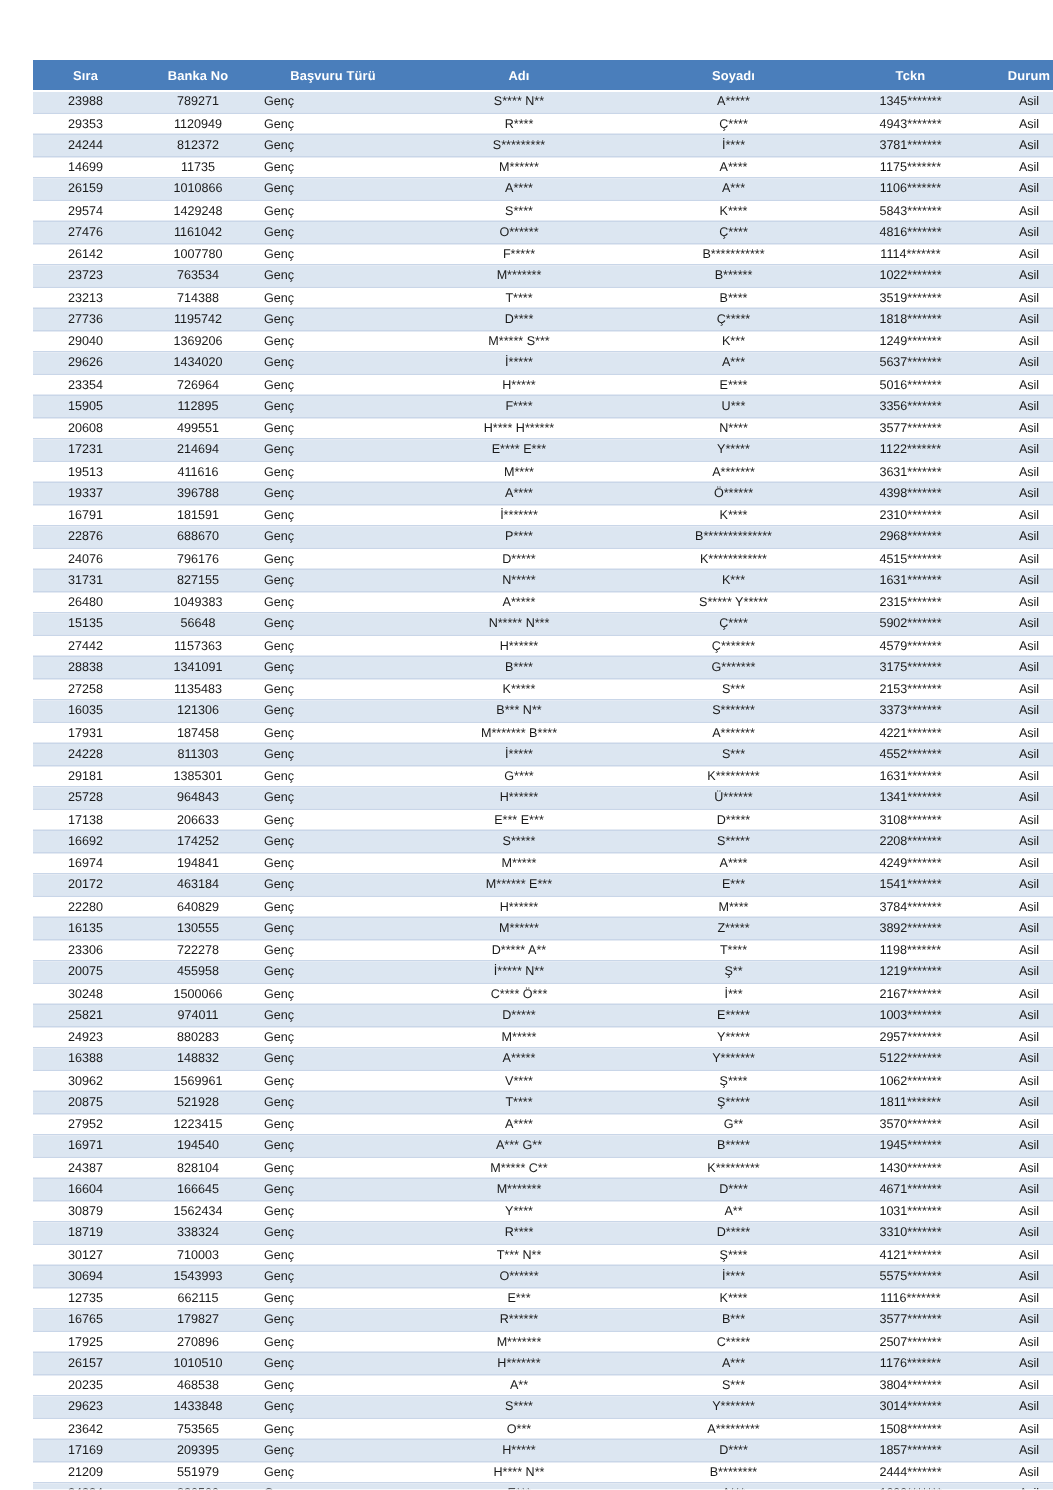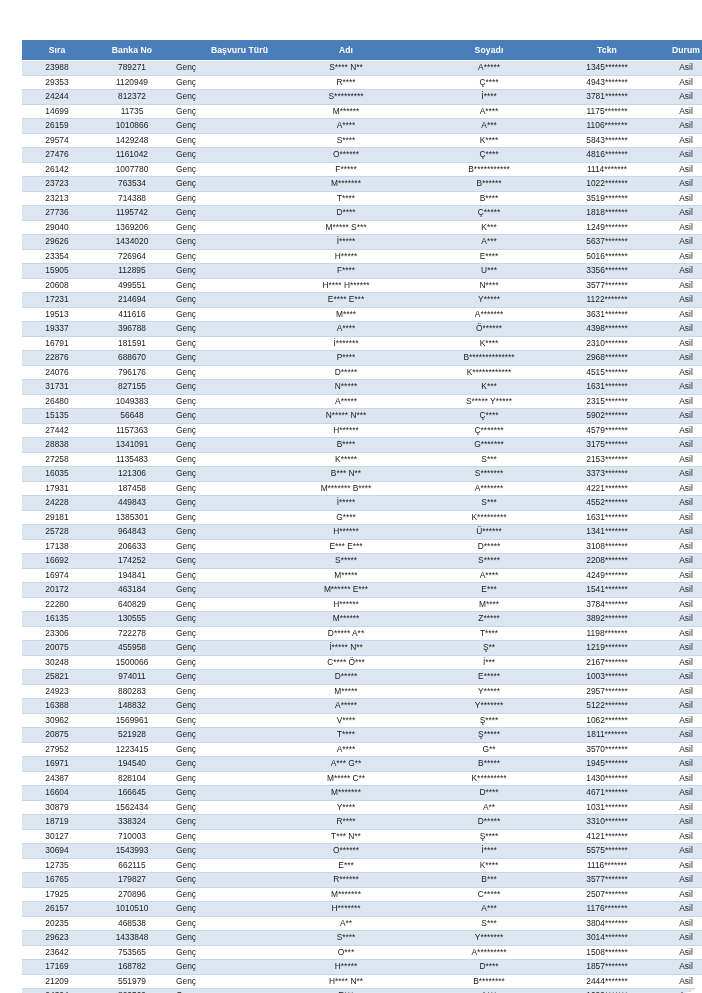--- a/index.html
+++ b/index.html
@@ -12,21 +12,20 @@
     height: 993px;
     font-family: "Liberation Sans", sans-serif;
     -webkit-font-smoothing: antialiased;
   }
   .page {
     position: relative;
     width: 702px;
     height: 993px;
     background: #ffffff;
     overflow: hidden;
-    border-radius: 19px;
   }
   .table-wrap {
     position: absolute;
     left: 22px;
     top: 40px;
     width: 658px;
   }
   table.data-table {
     border-collapse: collapse;
     width: 658px;
@@ -62,21 +61,21 @@
     background: #ffffff;
   }
   .c-sira       { width: 62px;  text-align: center; }
   .c-banka      { width: 72px;  text-align: center; }
   .c-basvuru    { width: 92px;  text-align: left; padding-left: 10px; }
   .c-adi        { width: 140px; text-align: center; }
   .c-soyadi     { width: 130px; text-align: center; }
   .c-tckn       { width: 90px;  text-align: center; }
   .c-durum      { width: 52px;  text-align: center; }
 
-  thead th.c-basvuru { text-align: right; padding-left: 10px; margin-left: 10px; }
+  thead th.c-basvuru { text-align: center; padding-left: 10px; margin-left: 10px; }
   thead th.c-sira,
   thead th.c-banka,
   thead th.c-adi,
   thead th.c-soyadi,
   thead th.c-tckn,
   thead th.c-durum,
   thead th.c-cekilis { text-align: center; }
 </style>
 </head>
 <body>
@@ -361,21 +360,21 @@
             <td class="c-sira">17931</td>
             <td class="c-banka">187458</td>
             <td class="c-basvuru">Genç</td>
             <td class="c-adi">M******* B****</td>
             <td class="c-soyadi">A*******</td>
             <td class="c-tckn">4221*******</td>
             <td class="c-durum">Asil</td>
           </tr>
           <tr class="odd">
             <td class="c-sira">24228</td>
-            <td class="c-banka">449843</td>
+            <td class="c-banka">811303</td>
             <td class="c-basvuru">Genç</td>
             <td class="c-adi">İ*****</td>
             <td class="c-soyadi">S***</td>
             <td class="c-tckn">4552*******</td>
             <td class="c-durum">Asil</td>
           </tr>
           <tr class="even">
             <td class="c-sira">29181</td>
             <td class="c-banka">1385301</td>
             <td class="c-basvuru">Genç</td>
@@ -649,21 +648,21 @@
             <td class="c-sira">23642</td>
             <td class="c-banka">753565</td>
             <td class="c-basvuru">Genç</td>
             <td class="c-adi">O***</td>
             <td class="c-soyadi">A*********</td>
             <td class="c-tckn">1508*******</td>
             <td class="c-durum">Asil</td>
           </tr>
           <tr class="odd">
             <td class="c-sira">17169</td>
-            <td class="c-banka">168782</td>
+            <td class="c-banka">209395</td>
             <td class="c-basvuru">Genç</td>
             <td class="c-adi">H*****</td>
             <td class="c-soyadi">D****</td>
             <td class="c-tckn">1857*******</td>
             <td class="c-durum">Asil</td>
           </tr>
           <tr class="even">
             <td class="c-sira">21209</td>
             <td class="c-banka">551979</td>
             <td class="c-basvuru">Genç</td>

